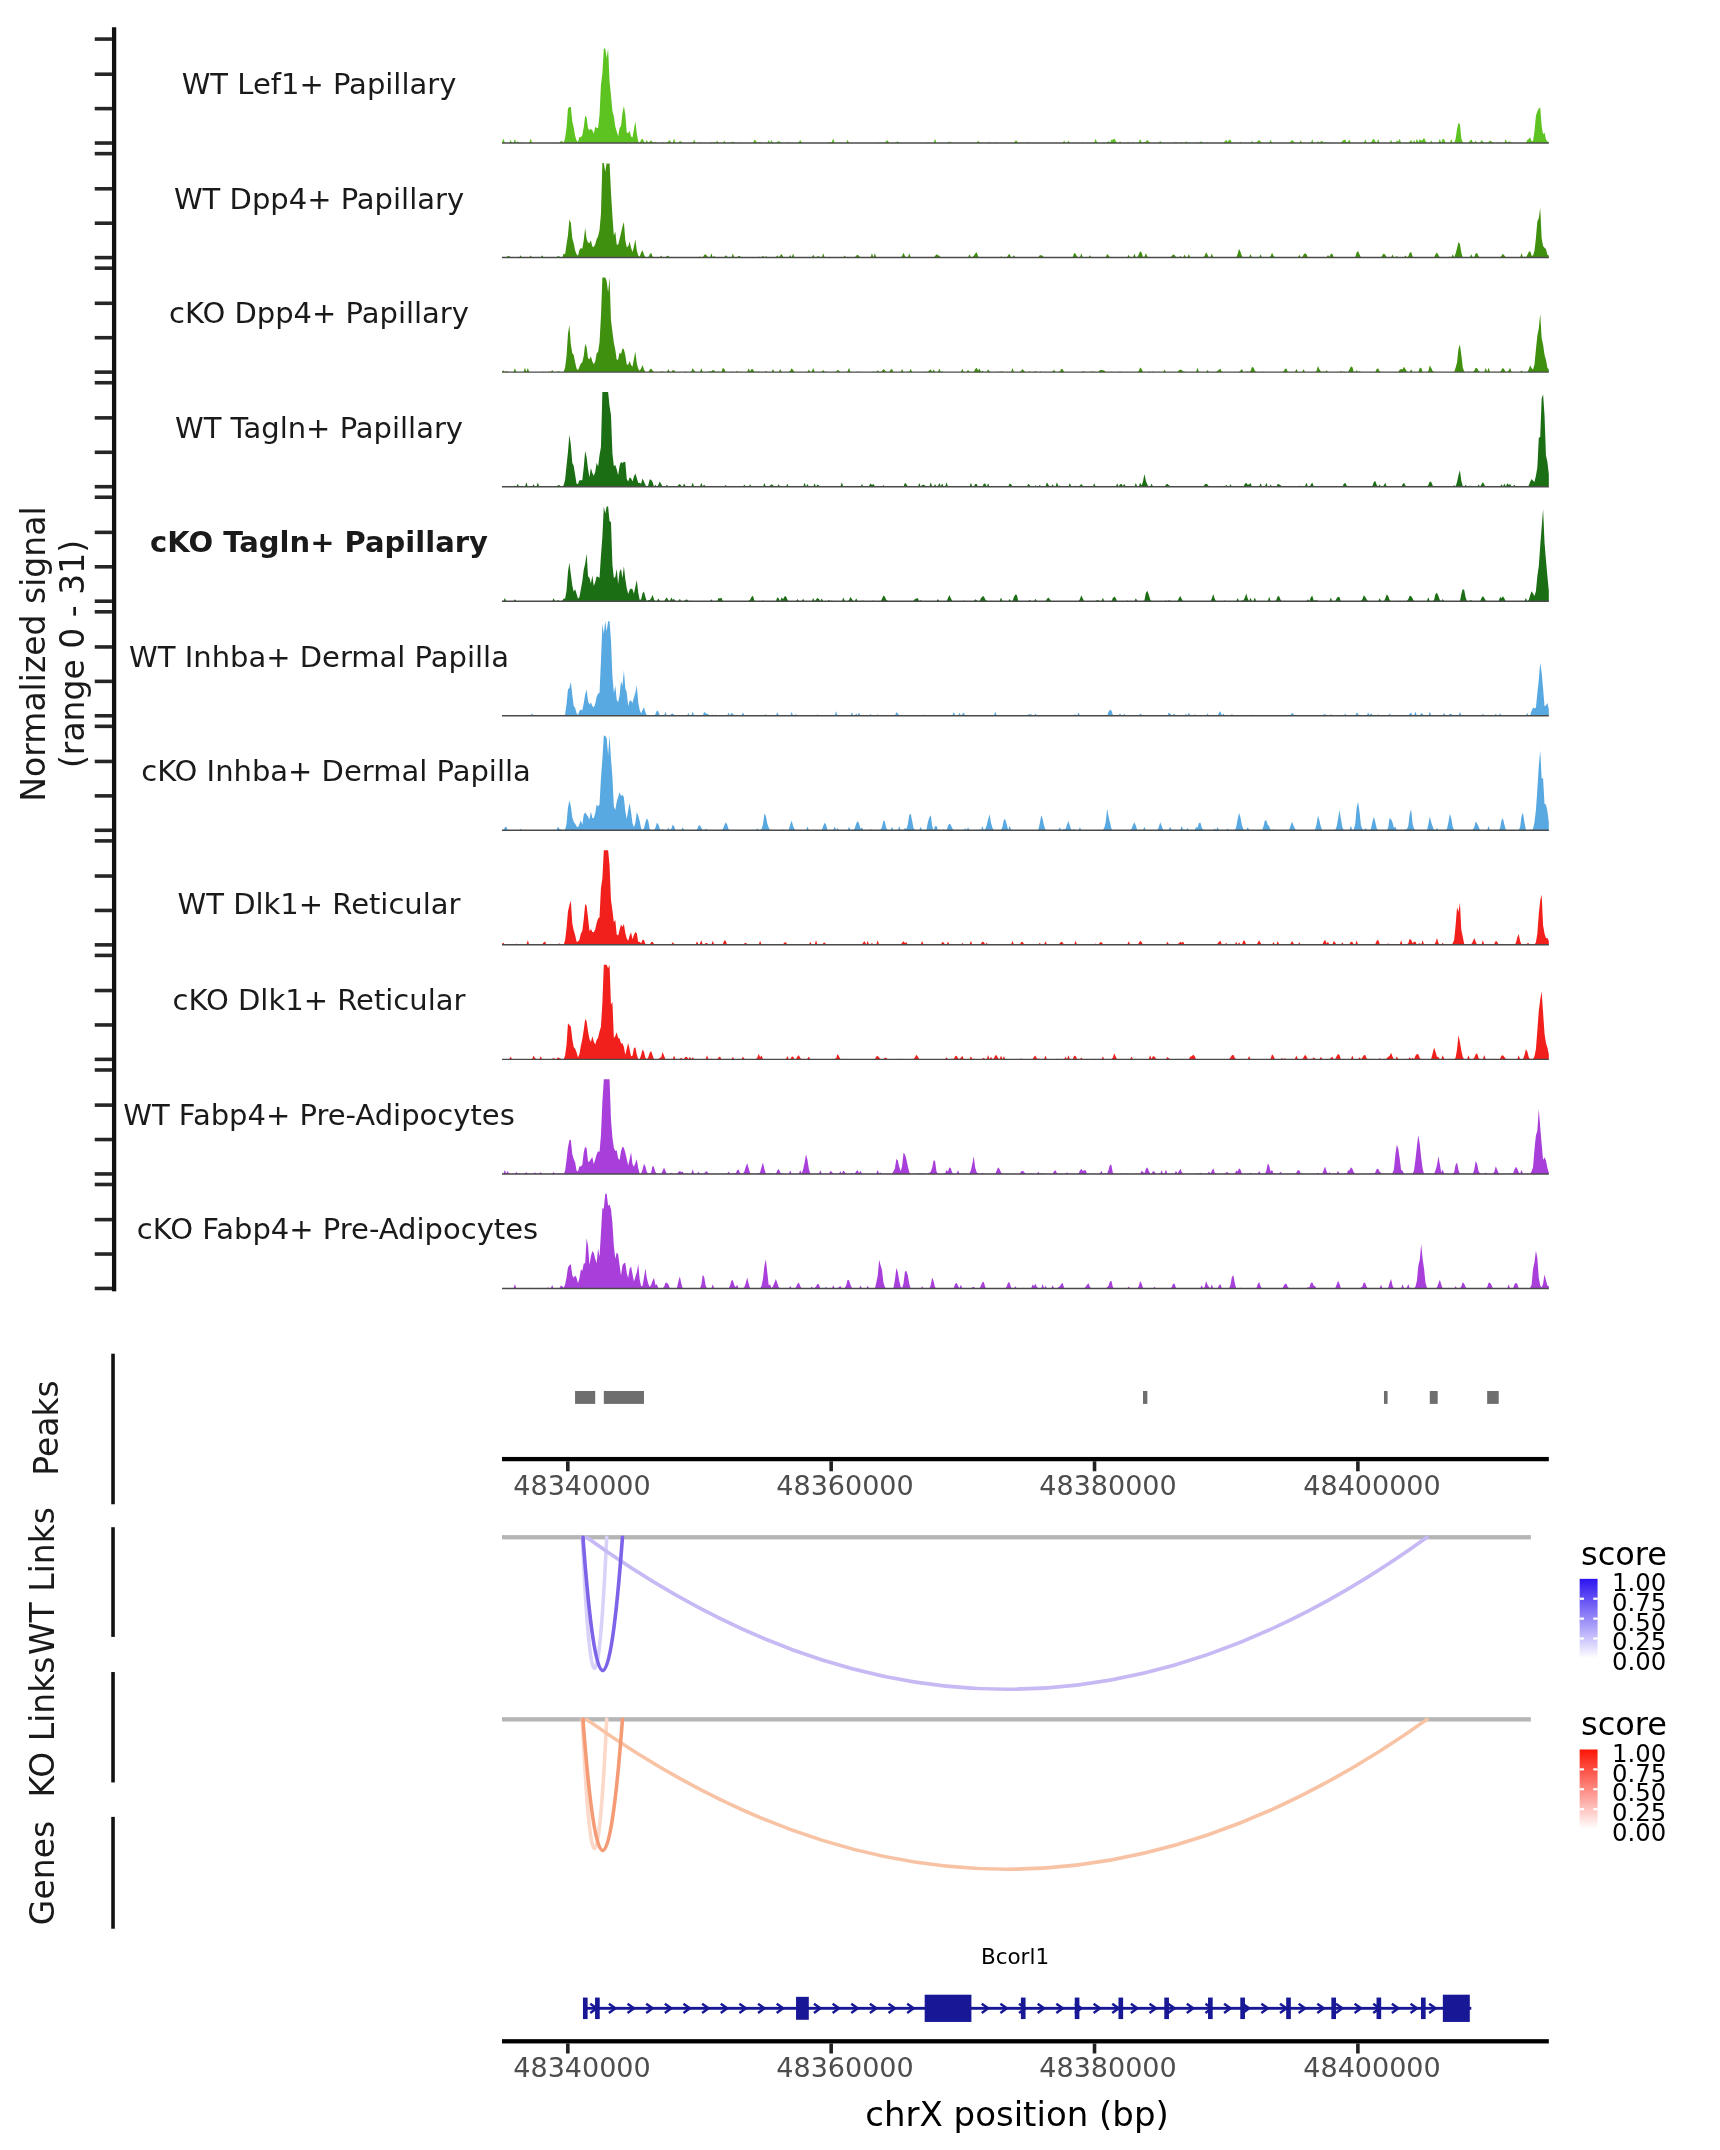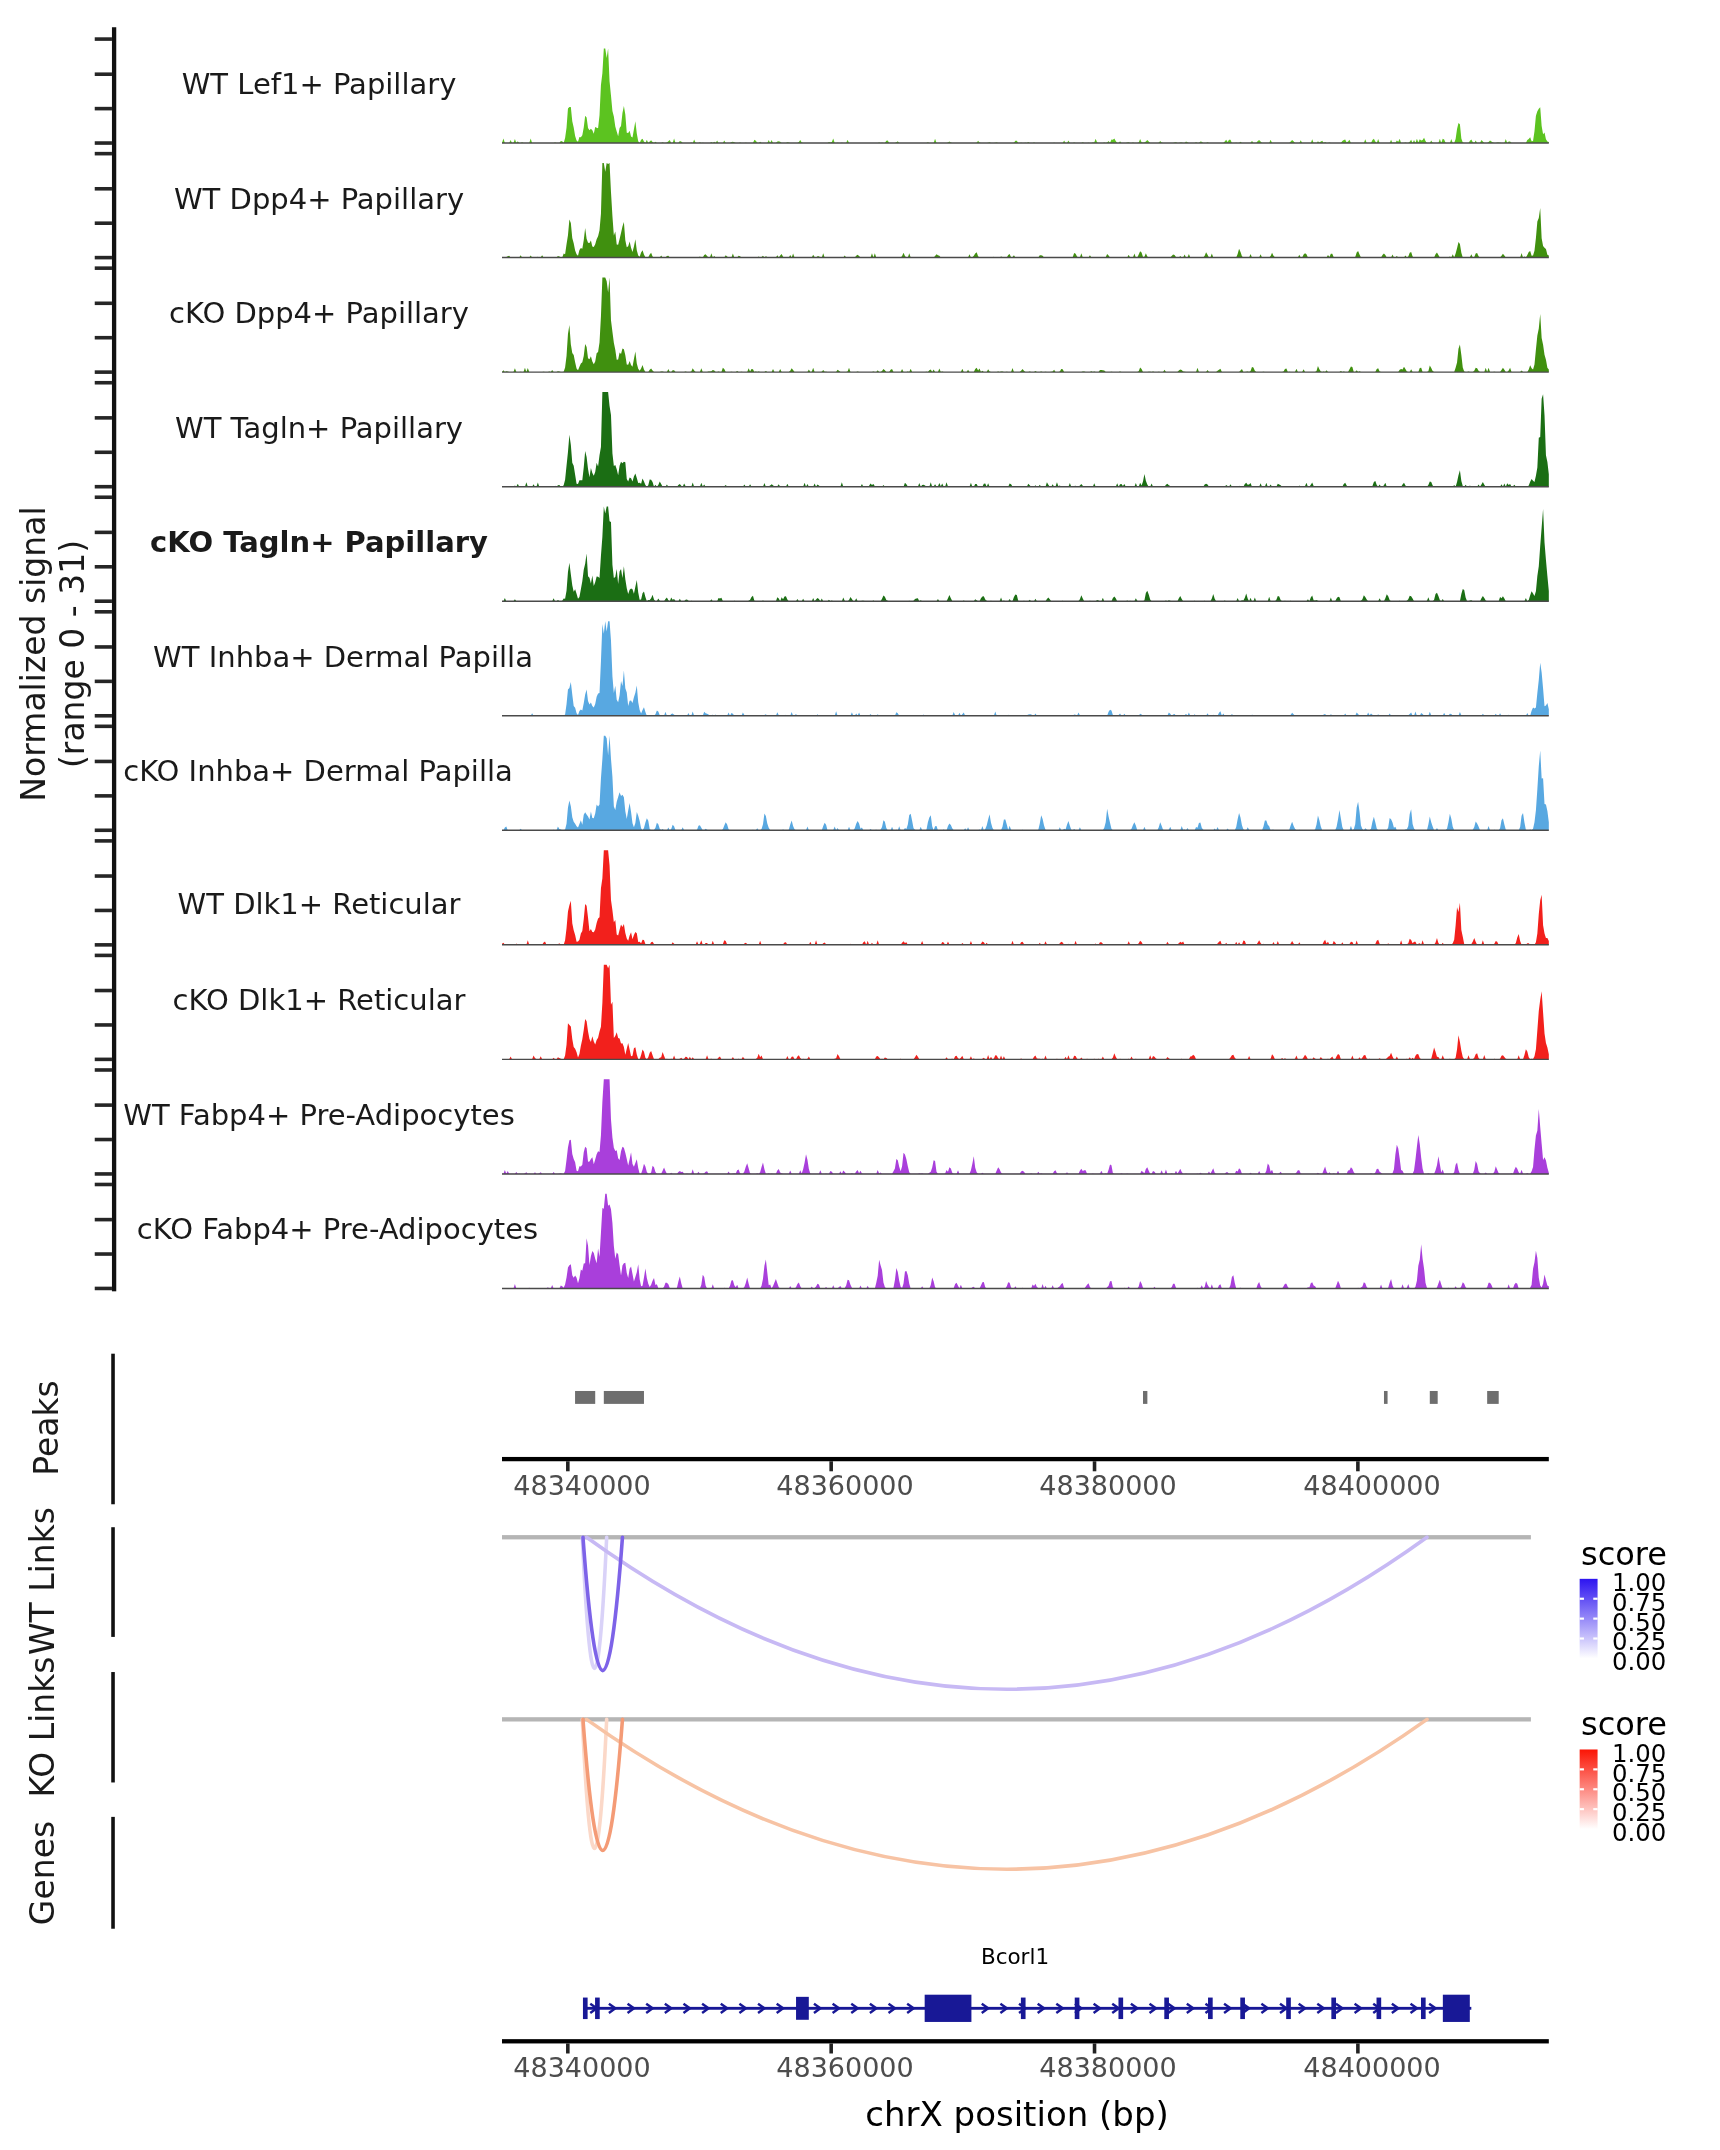--- a/index.html
+++ b/index.html
@@ -235,22 +235,22 @@
 
   <div class="lbl gene-name" style="left:1015px;top:1956px;">Bcorl1</div>
   <div class="lbl axis-title" style="left:1017px;top:2099px;margin-top:15px;">chrX position (bp)</div>
 
   <div id="track-labels">
       <div class="lbl track-label" style="left: 319px; top: 84px;">WT Lef1+ Papillary</div>
       <div class="lbl track-label" style="left: 319px; top: 199px;">WT Dpp4+ Papillary</div>
       <div class="lbl track-label" style="left: 319px; top: 313px;">cKO Dpp4+ Papillary</div>
       <div class="lbl track-label" style="left: 319px; top: 428px;">WT Tagln+ Papillary</div>
       <div class="lbl track-label" style="left: 319px; top: 542px; font-weight: bold;">cKO Tagln+ Papillary</div>
-      <div class="lbl track-label" style="left: 319px; top: 657px; margin-left: 24px;">WT Inhba+ Dermal Papilla</div>
-      <div class="lbl track-label" style="left: 318px; top: 771px;">cKO Inhba+ Dermal Papilla</div>
+      <div class="lbl track-label" style="left: 319px; top: 657px;">WT Inhba+ Dermal Papilla</div>
+      <div class="lbl track-label" style="left: 336px; top: 771px;">cKO Inhba+ Dermal Papilla</div>
       <div class="lbl track-label" style="left: 319px; top: 904px;">WT Dlk1+ Reticular</div>
       <div class="lbl track-label" style="left: 319px; top: 1000px;">cKO Dlk1+ Reticular</div>
       <div class="lbl track-label" style="left: 319px; top: 1115px;">WT Fabp4+ Pre-Adipocytes</div>
       <div class="lbl track-label" style="left: 319px; top: 1229px; padding-left: 37px;">cKO Fabp4+ Pre-Adipocytes</div>
     </div>
   <div id="tick-labels">
       <div class="lbl axis-tick-label" style="left: 568px; top: 1485px;">48340000</div>
       <div class="lbl axis-tick-label" style="left: 831px; top: 1485px;">48360000</div>
       <div class="lbl axis-tick-label" style="left: 1094px; top: 1485px;">48380000</div>
       <div class="lbl axis-tick-label" style="left: 1358px; top: 1485px;">48400000</div>

